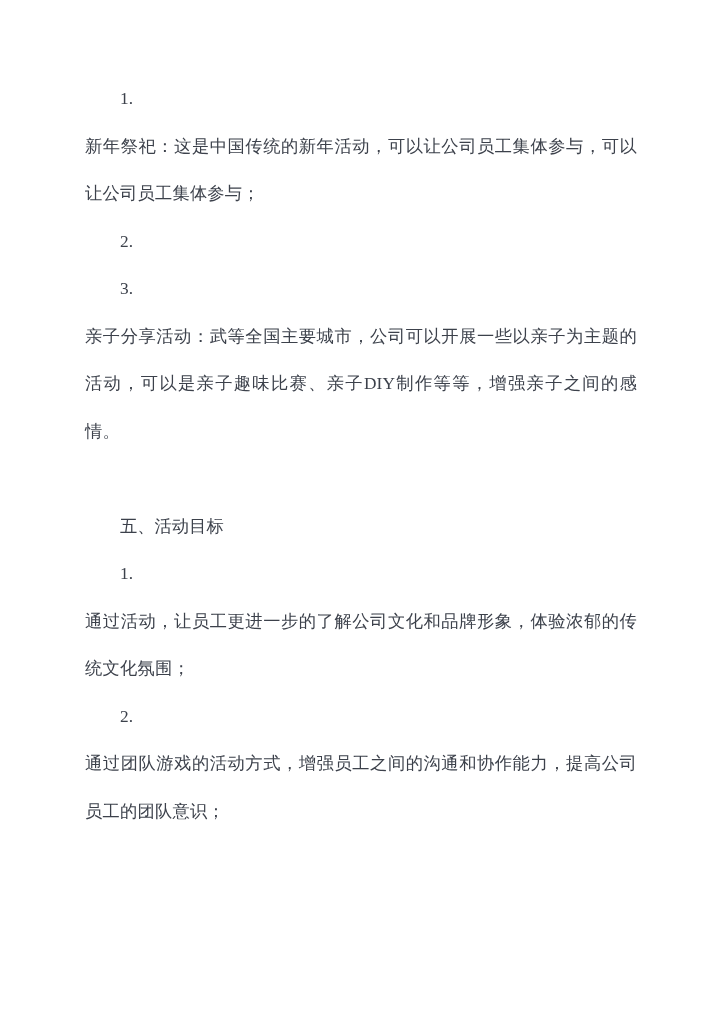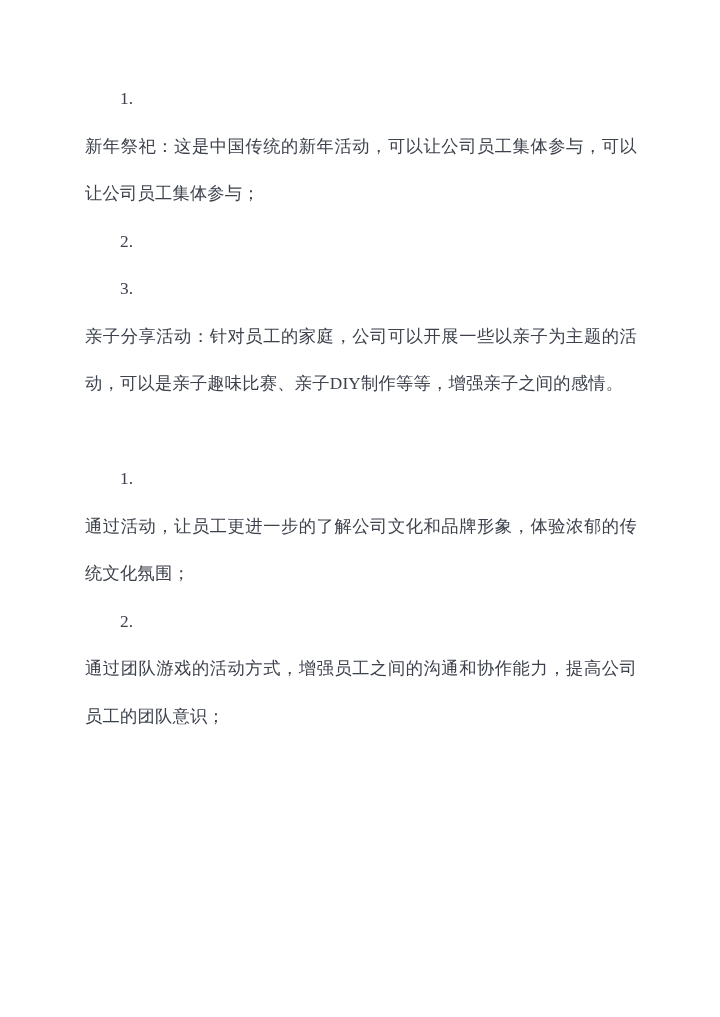--- a/index.html
+++ b/index.html
@@ -49,24 +49,25 @@
 
 <div class="page">
   <div class="doc-body">
 
     <p class="list-number">1.</p>
     <p class="para">新年祭祀：这是中国传统的新年活动，可以让公司员工集体参与，可以让公司员工集体参与；</p>
 
     <p class="list-number">2.</p>
 
     <p class="list-number">3.</p>
-    <p class="para">亲子分享活动：针对员工的家庭，公司可以开展一些以亲子为主题的活动，可以是亲子趣味比赛、亲子DIY制作等等，增强亲子之间的感情。</p>
+    <p class="para">亲子分享活动：武等全国主要城市，公司可以开展一些以亲子为主题的活动，可以是亲子趣味比赛、亲子DIY制作等等，增强亲子之间的感情。</p>
 
     <div class="line-spacer"></div>
 
+    <p class="section-heading">五、活动目标</p>
 
     <p class="list-number">1.</p>
     <p class="para">通过活动，让员工更进一步的了解公司文化和品牌形象，体验浓郁的传统文化氛围；</p>
 
     <p class="list-number">2.</p>
     <p class="para">通过团队游戏的活动方式，增强员工之间的沟通和协作能力，提高公司员工的团队意识；</p>
 
   </div>
 </div>
 

